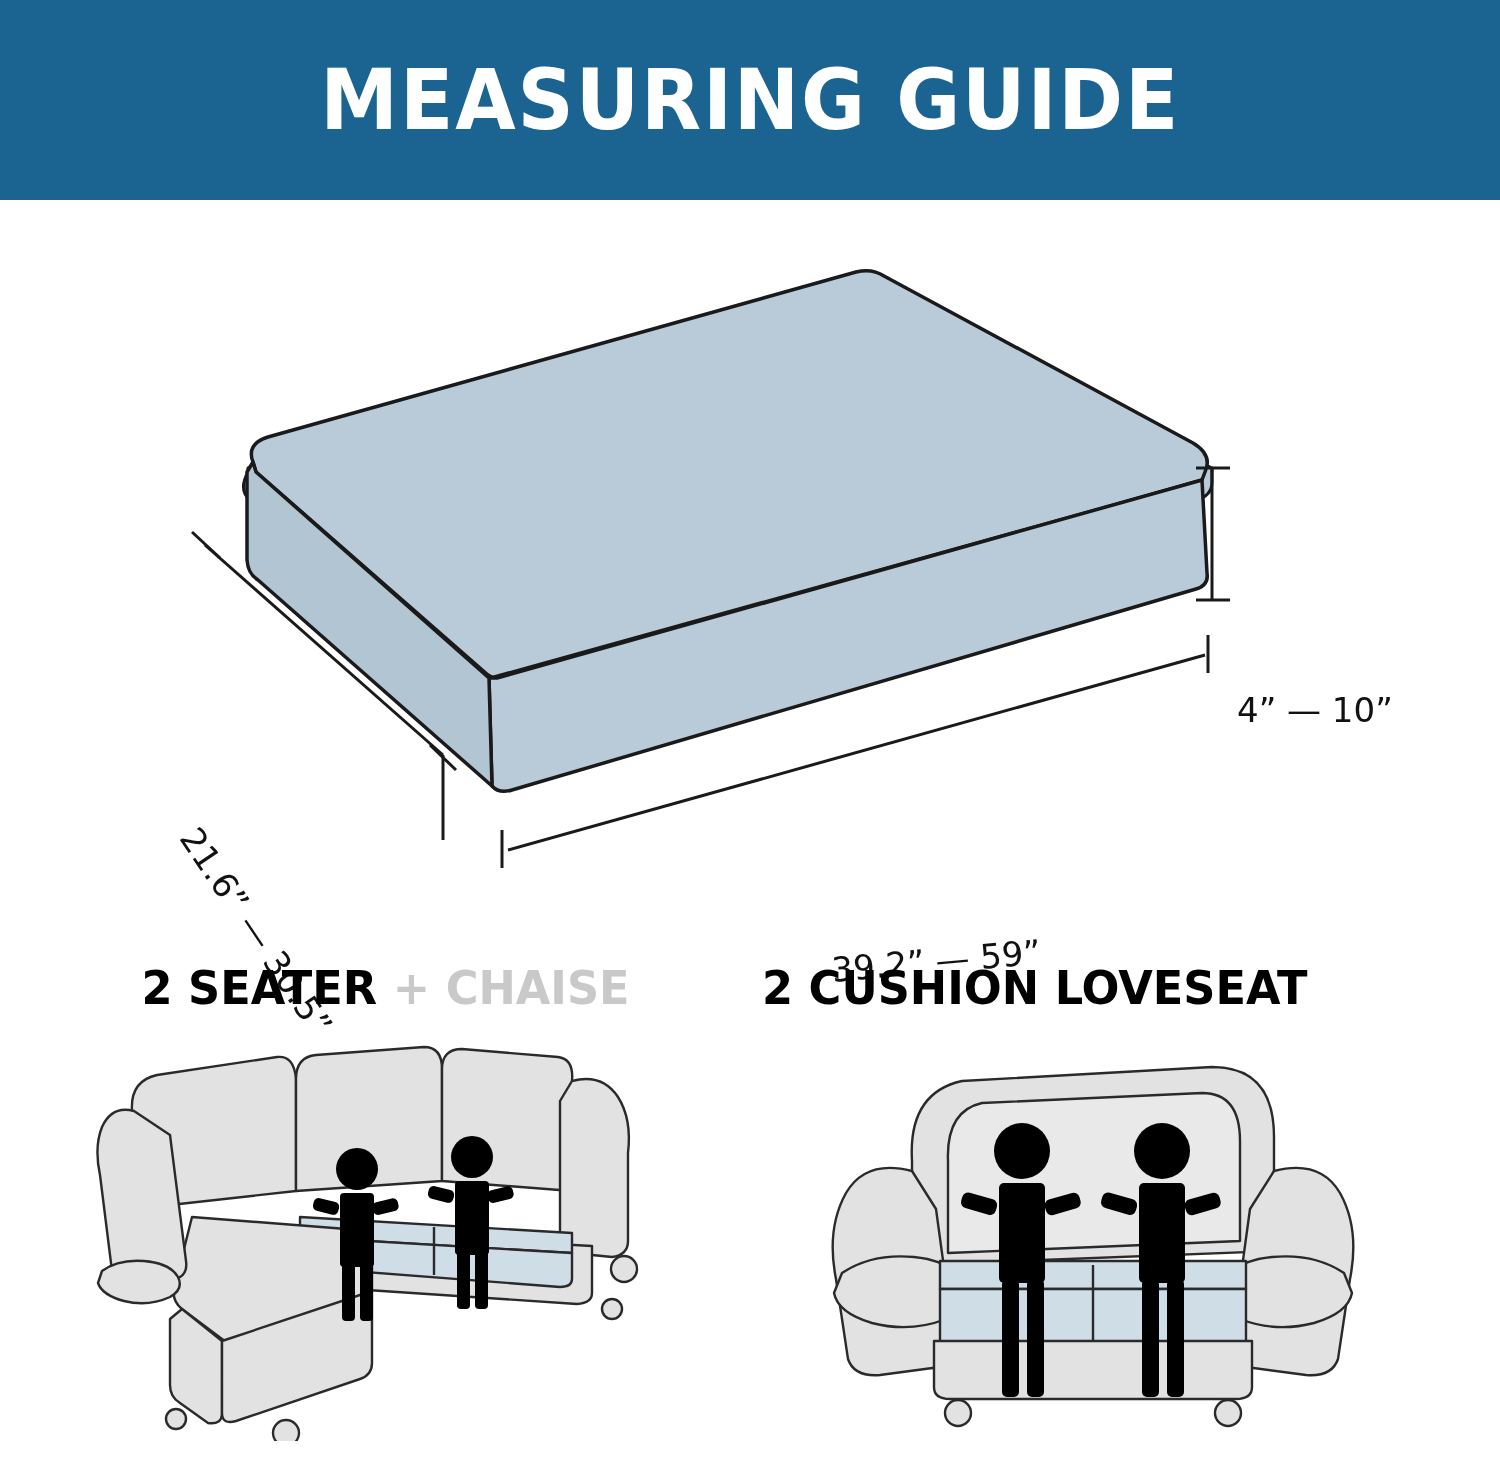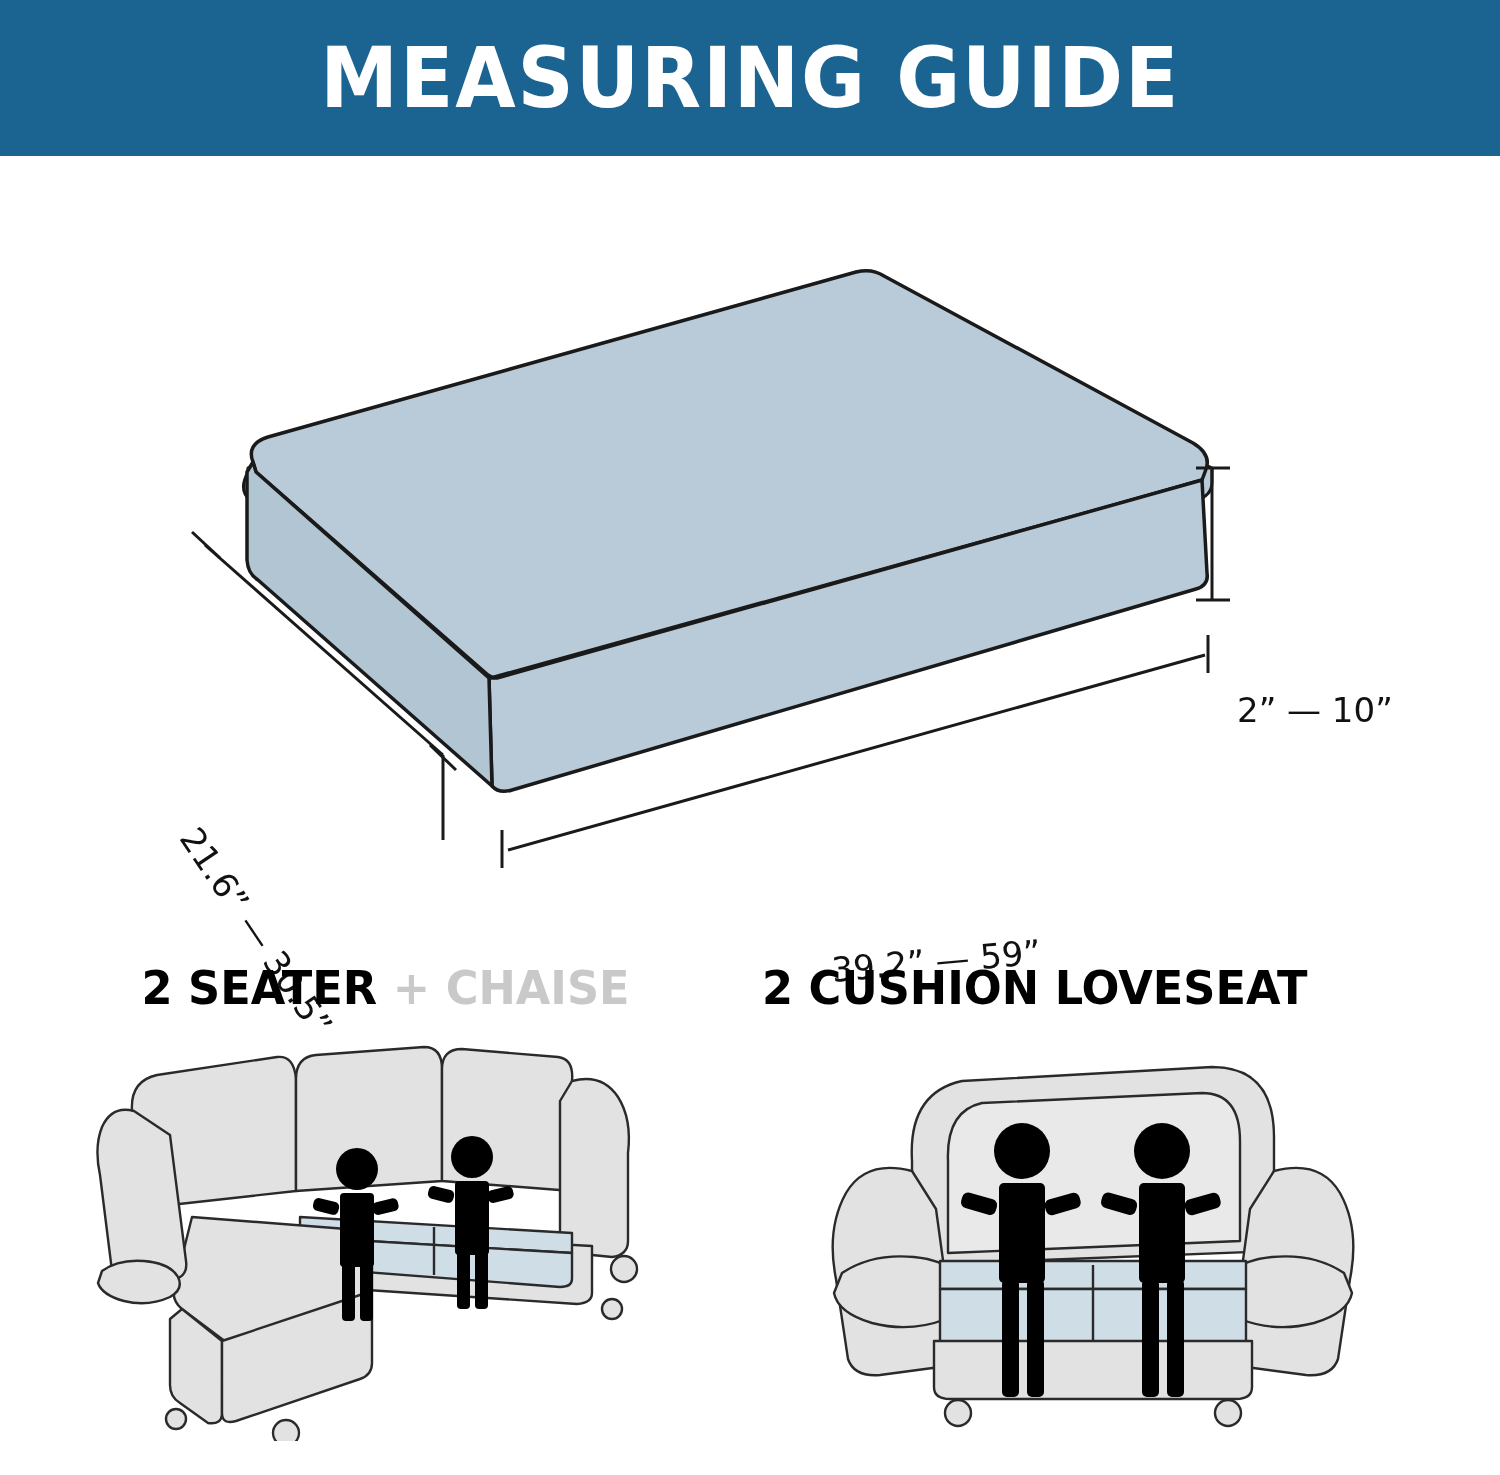--- a/index.html
+++ b/index.html
@@ -5,21 +5,21 @@
   html,body{margin:0;padding:0;}
   body{
     width:1500px;height:1475px;
     background:#ffffff;
     font-family:"Liberation Sans", sans-serif;
     overflow:hidden;
     position:relative;
   }
   
   .header{
-    position:absolute;left:0;top:0;width:1500px;height:156px;
+    position:absolute;left:0;top:0;width:1500px;height:200px;
     background:#1b6390;
     display:flex;align-items:center;justify-content:center;
   }
   .header-title{
     color:#ffffff;
     font-size:84px;
     font-weight:bold;
     letter-spacing:2px;
     font-family:"DejaVu Sans", sans-serif;
     transform:scaleX(0.93);
@@ -104,21 +104,21 @@
     </g>
 
     <g stroke="#1a1a1a" stroke-width="3">
       <line x1="205" y1="345" x2="443" y2="555"></line>
       <line x1="192" y1="332" x2="220" y2="358"></line>
       <line x1="430" y1="545" x2="456" y2="570"></line>
       <line x1="443" y1="555" x2="443" y2="640"></line>
     </g>
   </svg>
 
-  <div class="dim-label" id="dim-height">2” — 10”</div>
+  <div class="dim-label" id="dim-height">4” — 10”</div>
   <div class="dim-label" id="dim-width">39.2” — 59”</div>
   <div class="dim-label" id="dim-depth">21.6” — 30.5”</div>
 </div>
 
 <div class="variants">
 
   <div class="variant variant-1">
     <div class="variant-title">
       <span>2 SEATER</span>
       <span class="muted">+</span>

